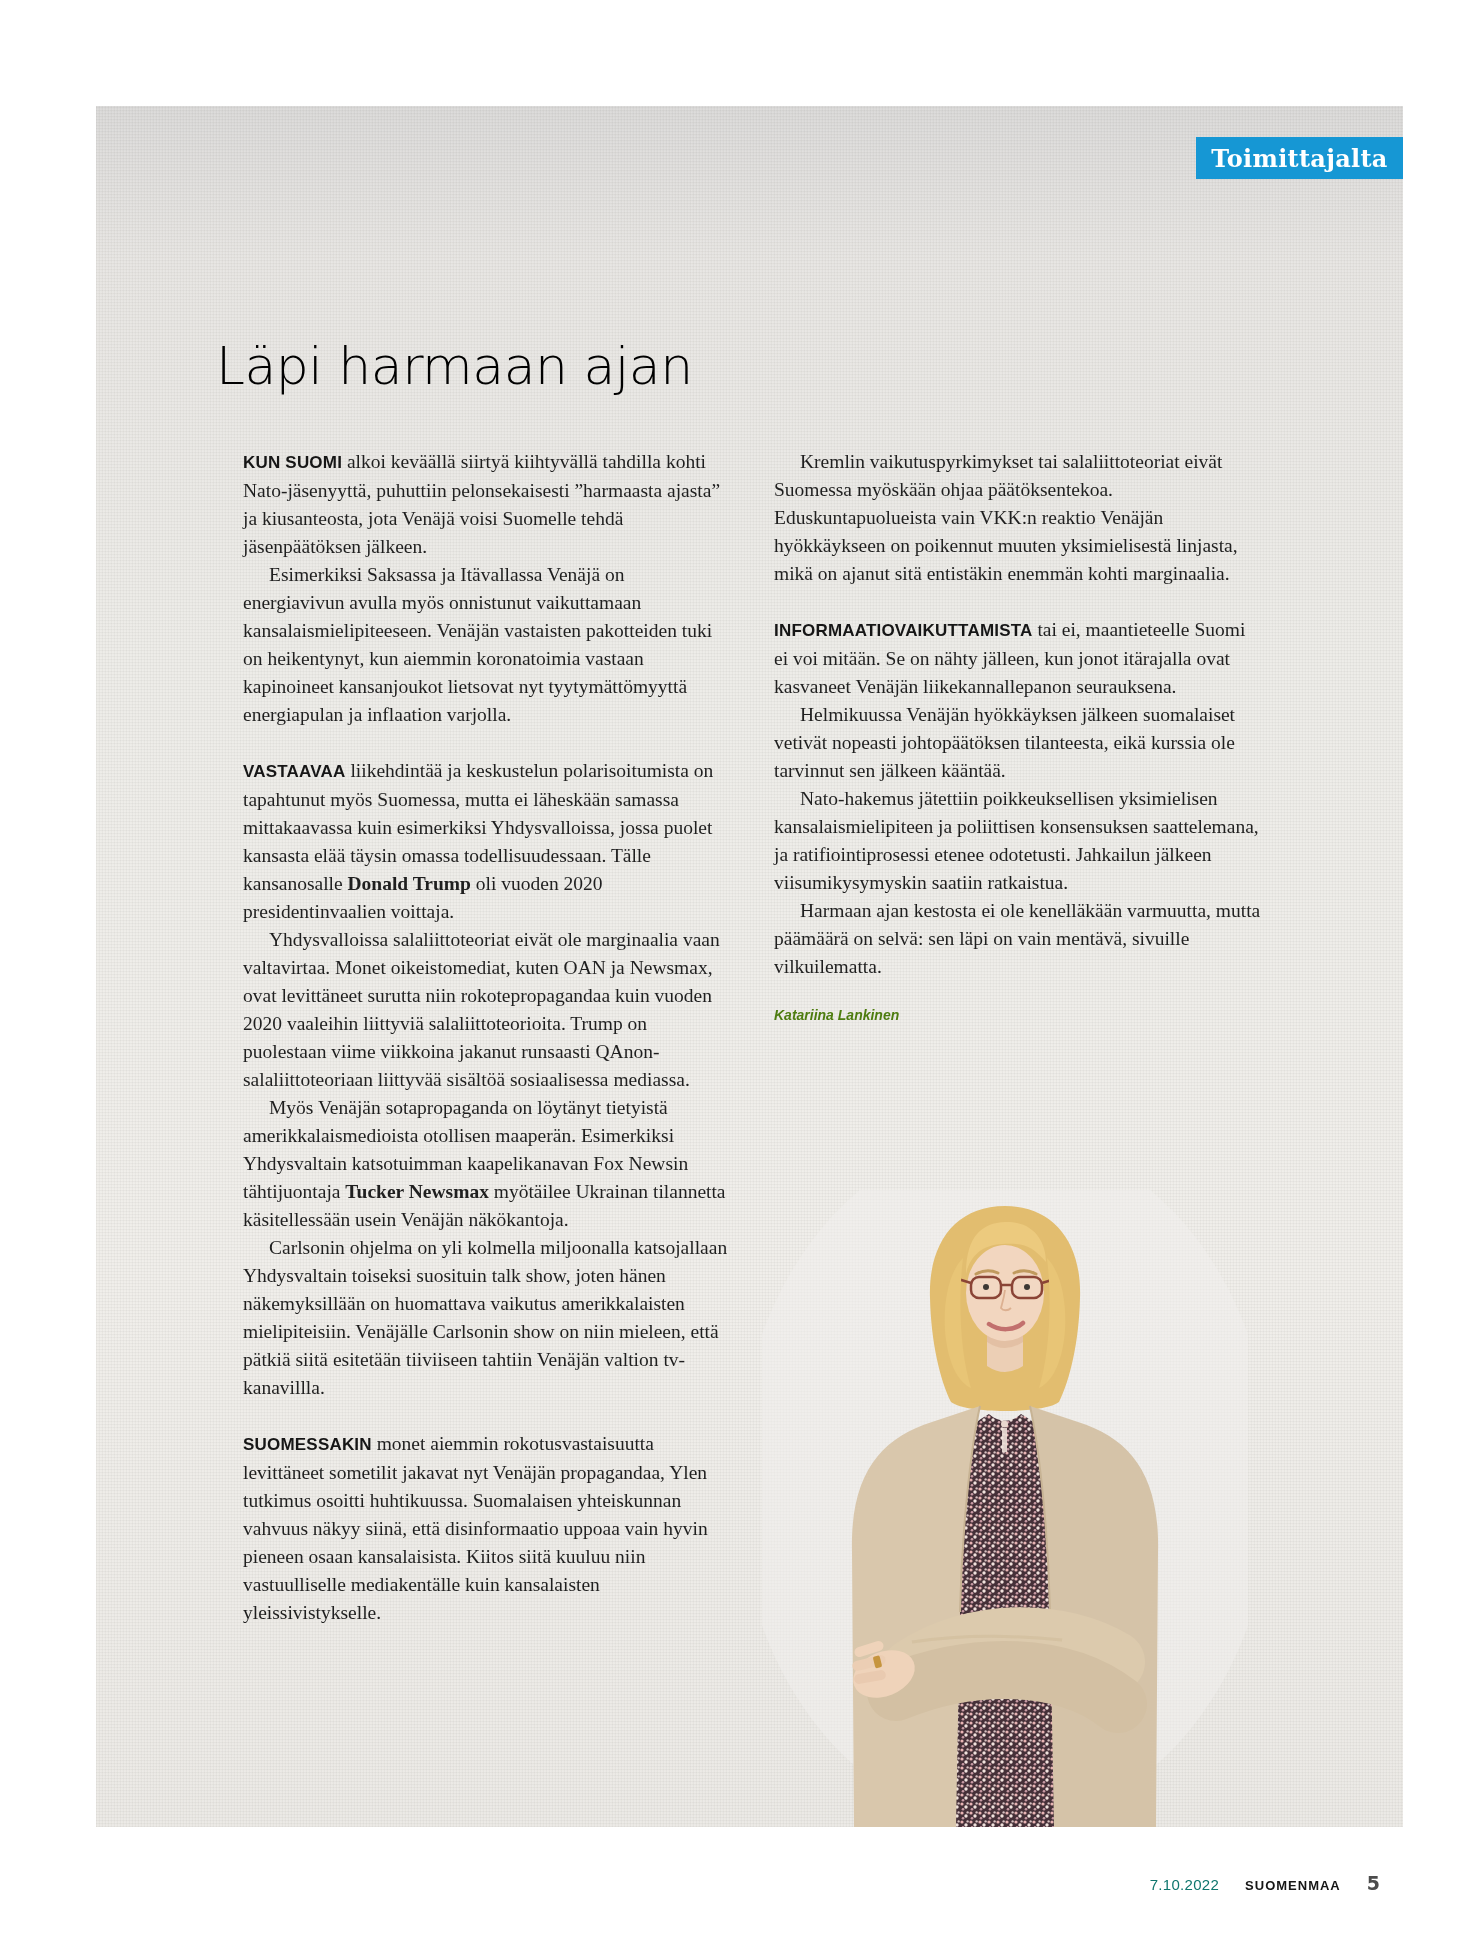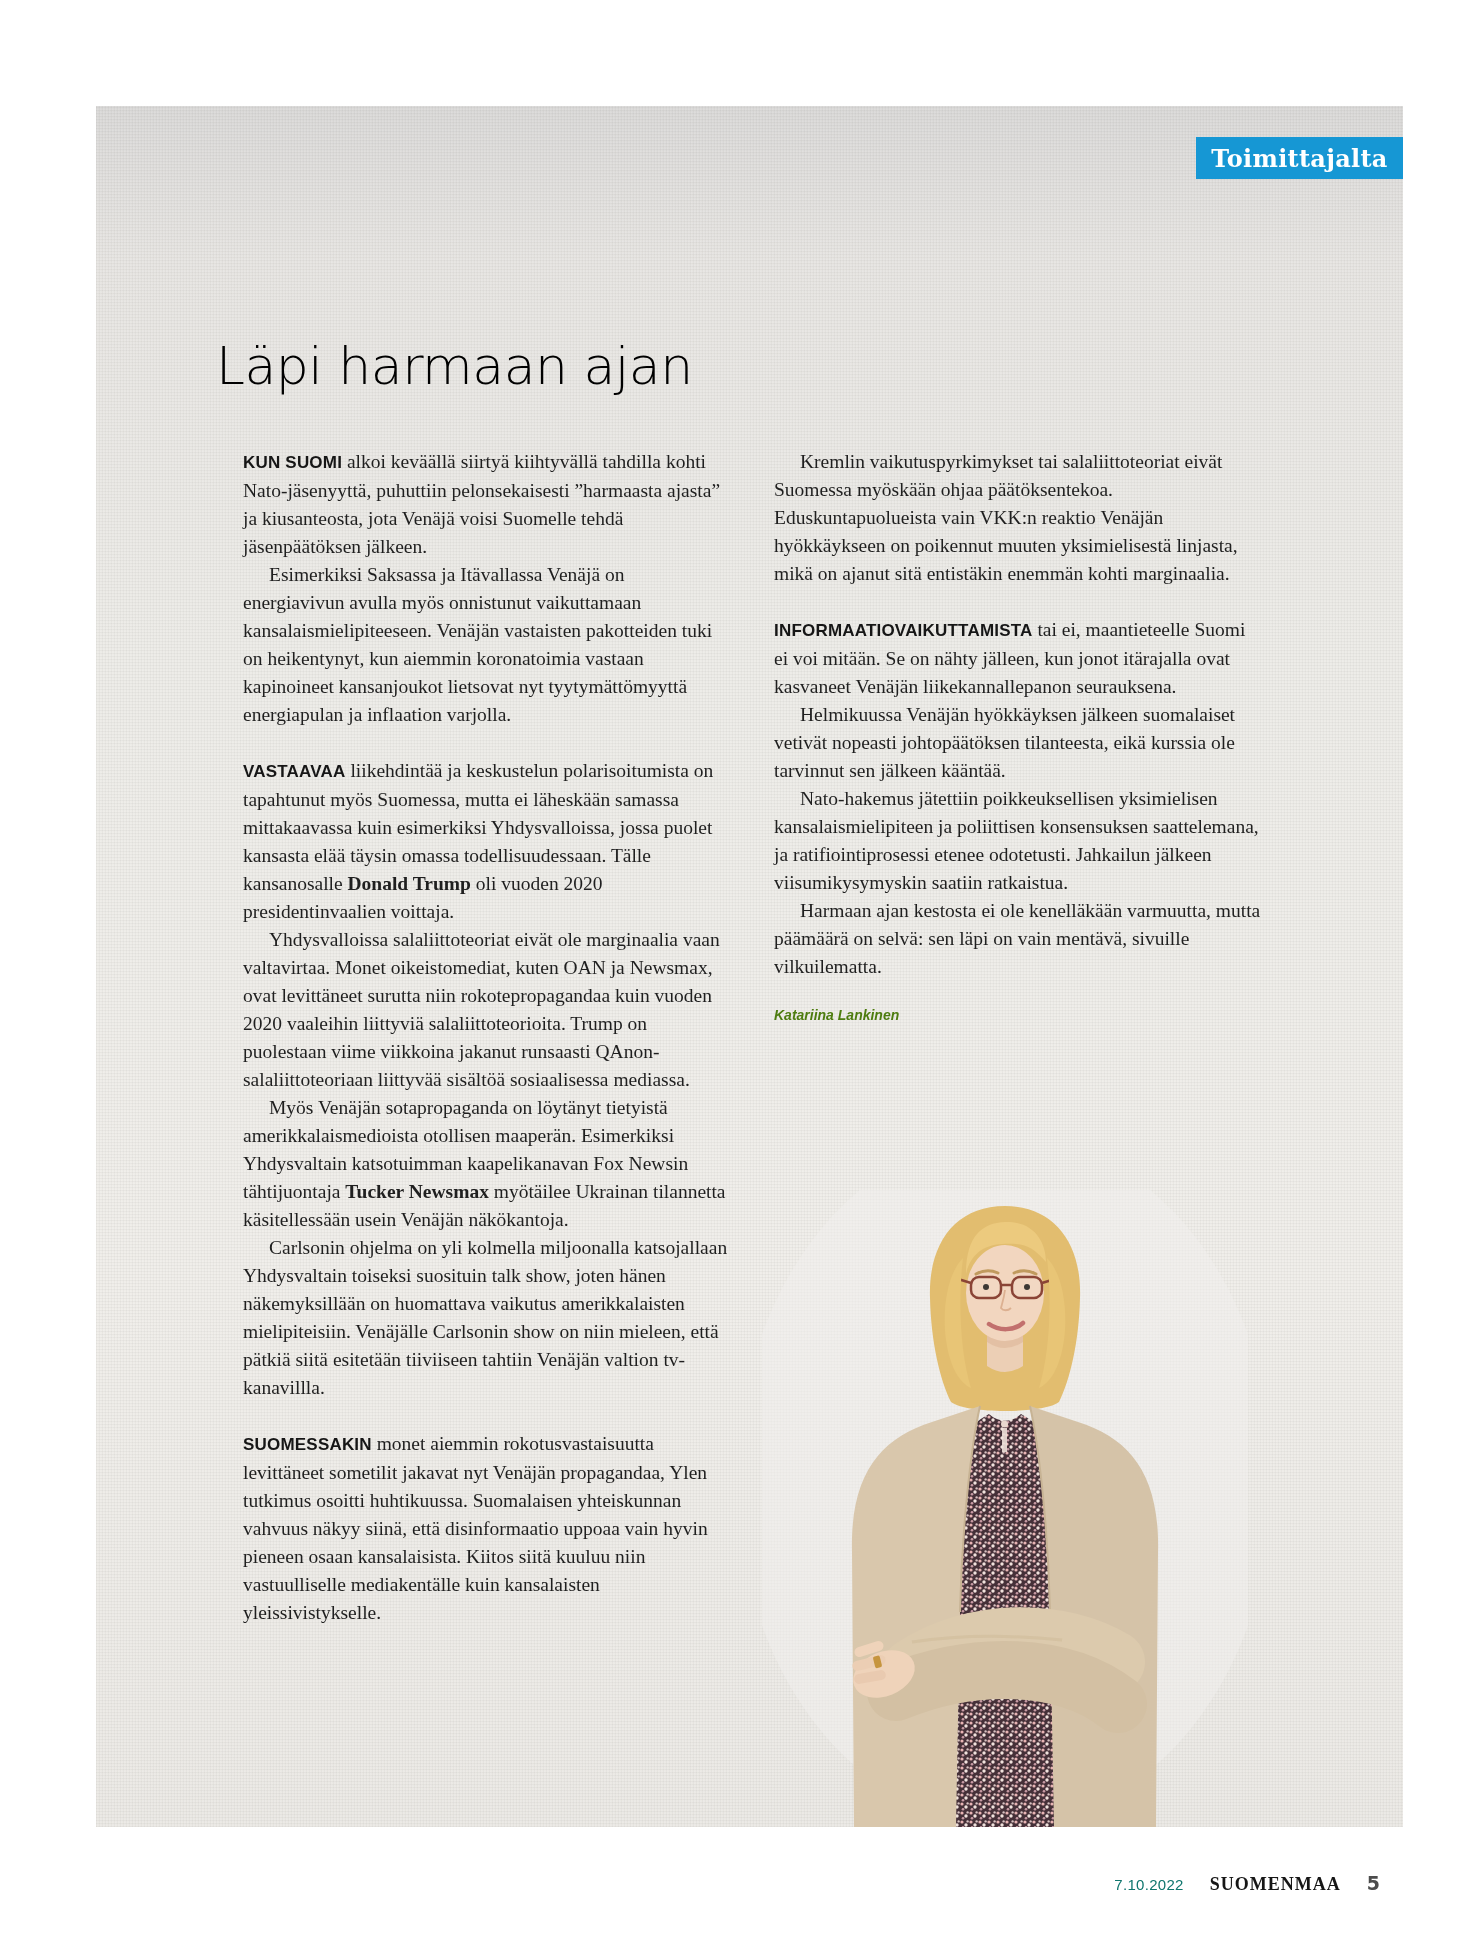--- a/index.html
+++ b/index.html
@@ -50,21 +50,21 @@
   }
   .photo{
     position:absolute;left:762px;top:1190px;width:486px;height:637px;
     overflow:hidden;
   }
   .footer{
     position:absolute;left:1000px;top:1872px;width:380px;
     display:flex;justify-content:flex-end;align-items:baseline;gap:26px;
   }
   .f-date{font-family:"Liberation Sans",sans-serif;font-size:15px;color:#0f766e;letter-spacing:0.3px;}
-  .f-mag{font-family:Liberation Serif, serif;font-weight:700;font-size:18px;color:#161616;letter-spacing:1px;}
+  .f-mag{font-family:Liberation Sans, sans-serif;font-weight:700;font-size:13px;color:#161616;letter-spacing:1px;}
   .f-num{font-family:"DejaVu Sans",sans-serif;font-weight:700;font-size:19px;color:#4c4c4c;}
 </style>
 </head>
 <body>
 
 <div class="page">
 
   <div class="paper"></div>
 
   <div class="badge">

